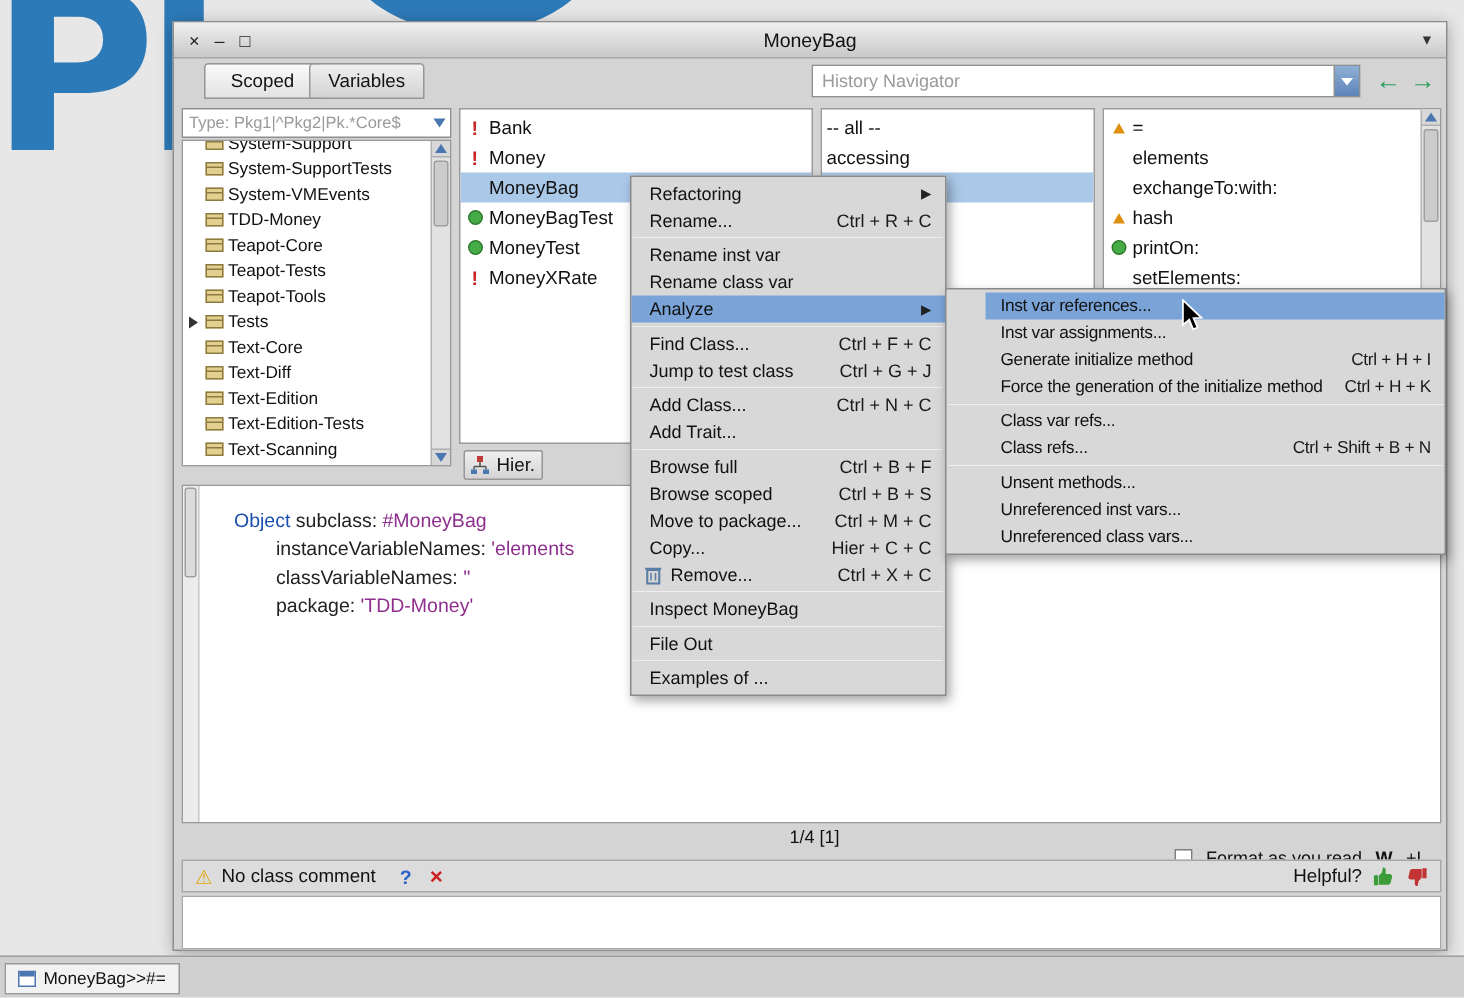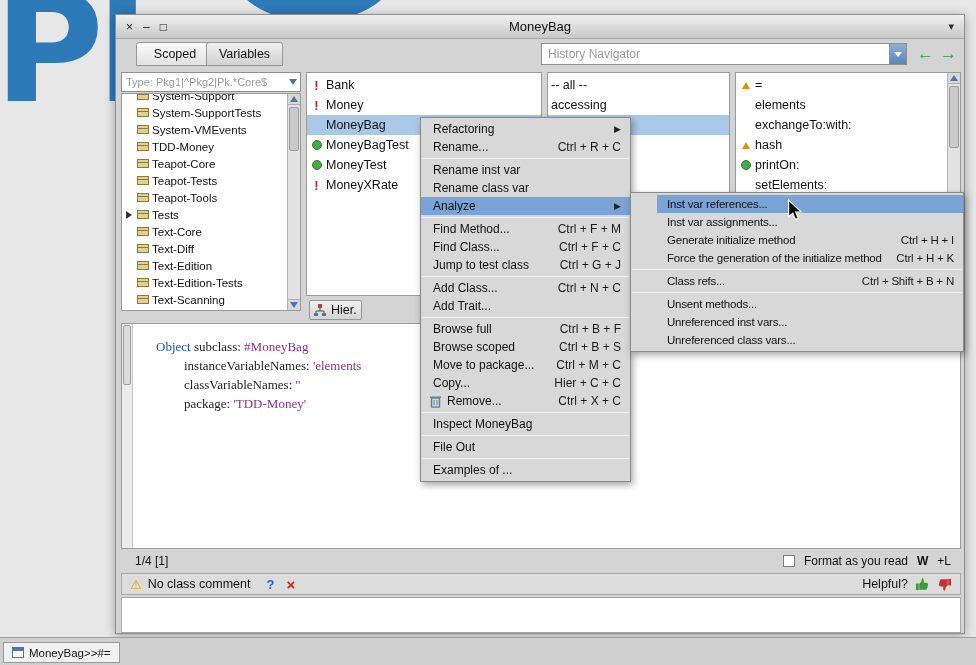--- a/index.html
+++ b/index.html
@@ -95,35 +95,35 @@
   
   .hier-btn { position:absolute; left:193px; top:285px; height:20px; padding:0 4px;
               display:flex; align-items:center; gap:5px; font-size:12.5px; color:#111;
               background:linear-gradient(#f0f0f0,#d4d4d4); border:1px solid #979797; border-radius:2px; }
   .c-btn { position:absolute; left:307px; top:287px; width:16px; height:16px; border:2px solid #4a7fc0;
            border-radius:50%; color:#4a7fc0; font-size:10px; font-weight:bold; text-align:center;
            line-height:12px; background:#eef3fa; z-index:55; }
 
   
   .code { position:absolute; left:5px; top:308px; width:840px; height:226px; background:#fff;
-          border:1px solid #9a9a9a; font-family:Liberation Serif, serif; font-size:13px;
+          border:1px solid #9a9a9a; font-family:Liberation Sans, sans-serif; font-size:13px;
           line-height:19px; color:#1a1a1a; }
   .code-scroll { position:absolute; left:0; top:0; bottom:0; width:11px; background:#ececec; border-right:1px solid #c9c9c9; }
   .code-scroll .vs-thumb { top:1px; height:60px; background:#dcdcdc; }
   .code-inner { position:absolute; left:11px; top:0; right:0; bottom:0; padding:13px 0 0 23px; }
   .cline { white-space:pre; }
   .cline.ind { padding-left:28px; }
   .tok-recv { color:#1c4fae; }
   .tok-sel  { color:#222; }
   .tok-sym  { color:#8e2f8e; }
   .tok-str  { color:#8e2f8e; }
 
   
   .statusrow { position:absolute; left:5px; top:536px; width:840px; height:20px; display:flex;
-               align-items:center; font-size:12px; color:#111; padding:0 10px; }
+               align-items:center; font-size:12px; color:#111; padding:0 10px;flex-direction:column; }
   .status-pos { flex:none; padding-left:4px; }
   .status-right { margin-left:auto; display:flex; align-items:center; gap:9px; }
   .chk { width:12px; height:12px; background:#fff; border:1px solid #7d7d7d; }
   .wbtn { font-weight:bold; }
 
   
   .commentbar { position:absolute; left:5px; top:558px; width:840px; height:22px; background:#dcdcdc;
                 border:1px solid #a8a8a8; display:flex; align-items:center; gap:6px; padding:0 8px;
                 font-size:12.5px; color:#111; }
   .warn { color:#e2a400; font-size:13px; }
@@ -408,24 +408,20 @@
       </div>
     <div class="mi">
         <span>Rename class var</span>
       </div>
     <div class="mi hl">
         <span>Analyze</span>
         <span class="mi-arrow">▶</span>
       </div>
     <div class="msep"></div>
     <div class="mi">
-        <span>Find Method...</span>
-        <span class="mi-short">Ctrl + F + M</span>
-      </div>
-    <div class="mi">
         <span>Find Class...</span>
         <span class="mi-short">Ctrl + F + C</span>
       </div>
     <div class="mi">
         <span>Jump to test class</span>
         <span class="mi-short">Ctrl + G + J</span>
       </div>
     <div class="msep"></div>
     <div class="mi">
         <span>Add Class...</span>
@@ -487,20 +483,23 @@
     <div class="mi">
         <span>Generate initialize method</span>
         <span class="mi-short">Ctrl + H + I</span>
       </div>
     <div class="mi">
         <span>Force the generation of the initialize method</span>
         <span class="mi-short">Ctrl + H + K</span>
       </div>
     <div class="msep"></div>
     <div class="mi">
+        <span>Class var refs...</span>
+      </div>
+    <div class="mi">
         <span>Class refs...</span>
         <span class="mi-short">Ctrl + Shift + B + N</span>
       </div>
     <div class="msep"></div>
     <div class="mi">
         <span>Unsent methods...</span>
       </div>
     <div class="mi">
         <span>Unreferenced inst vars...</span>
       </div>

